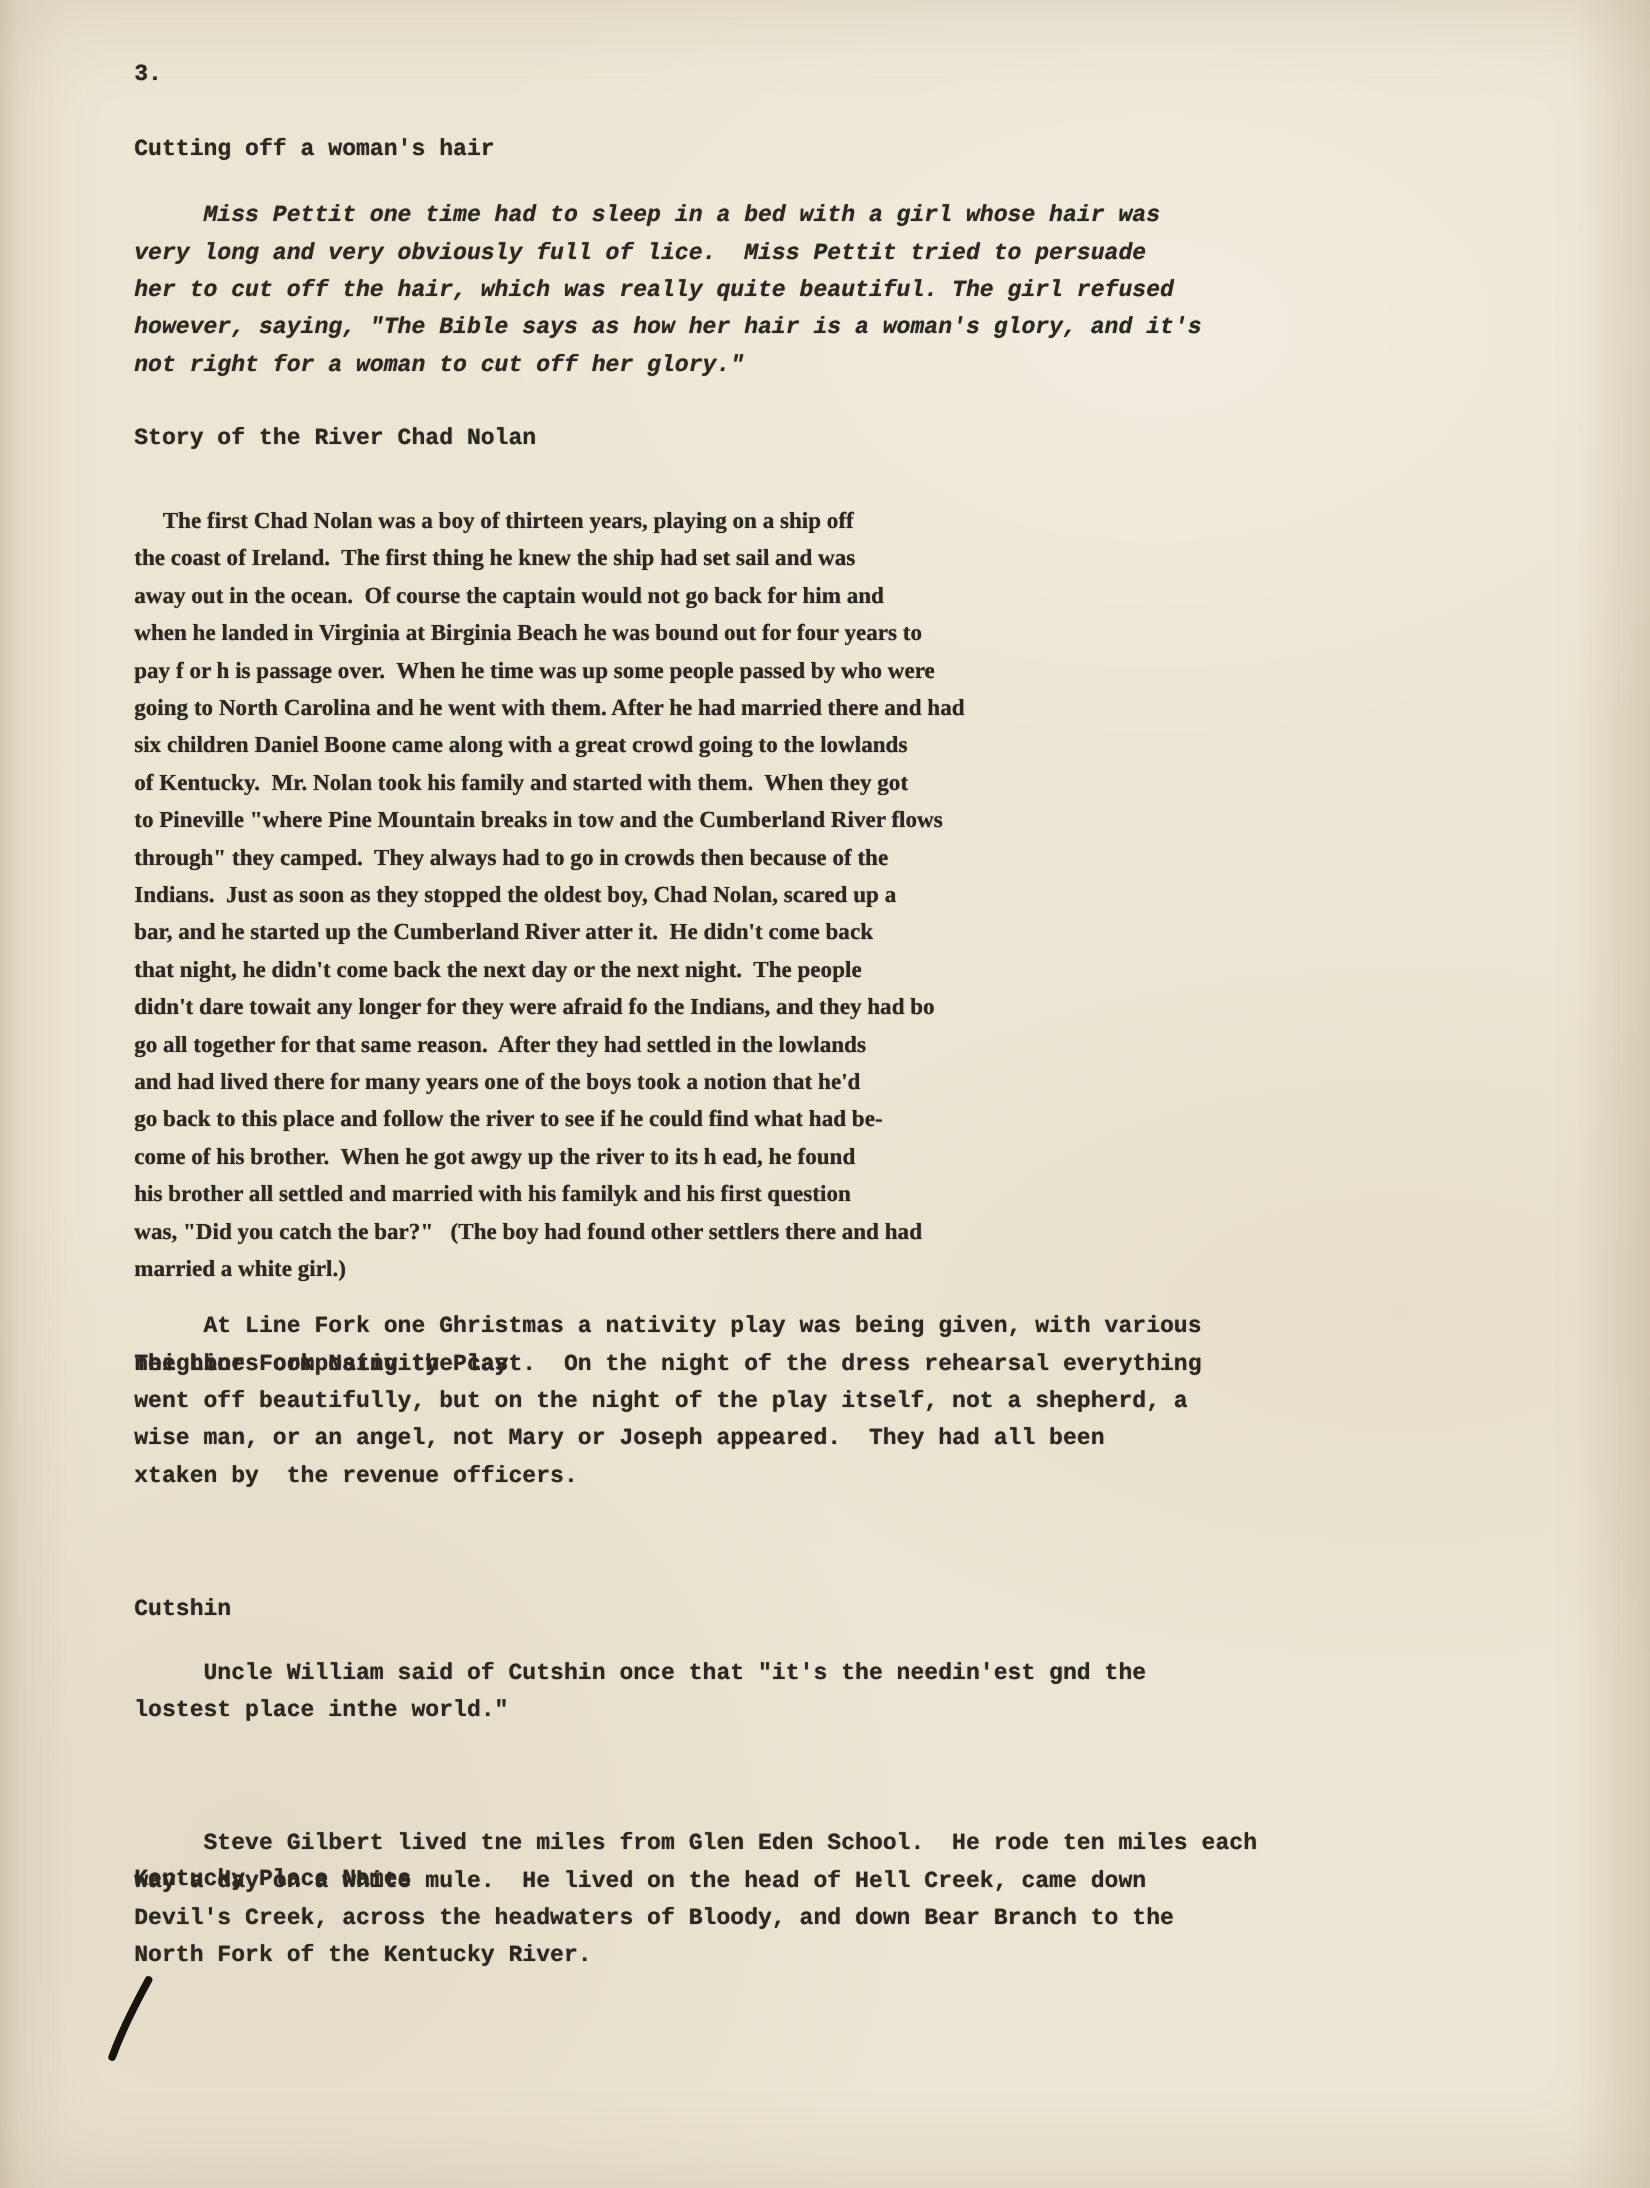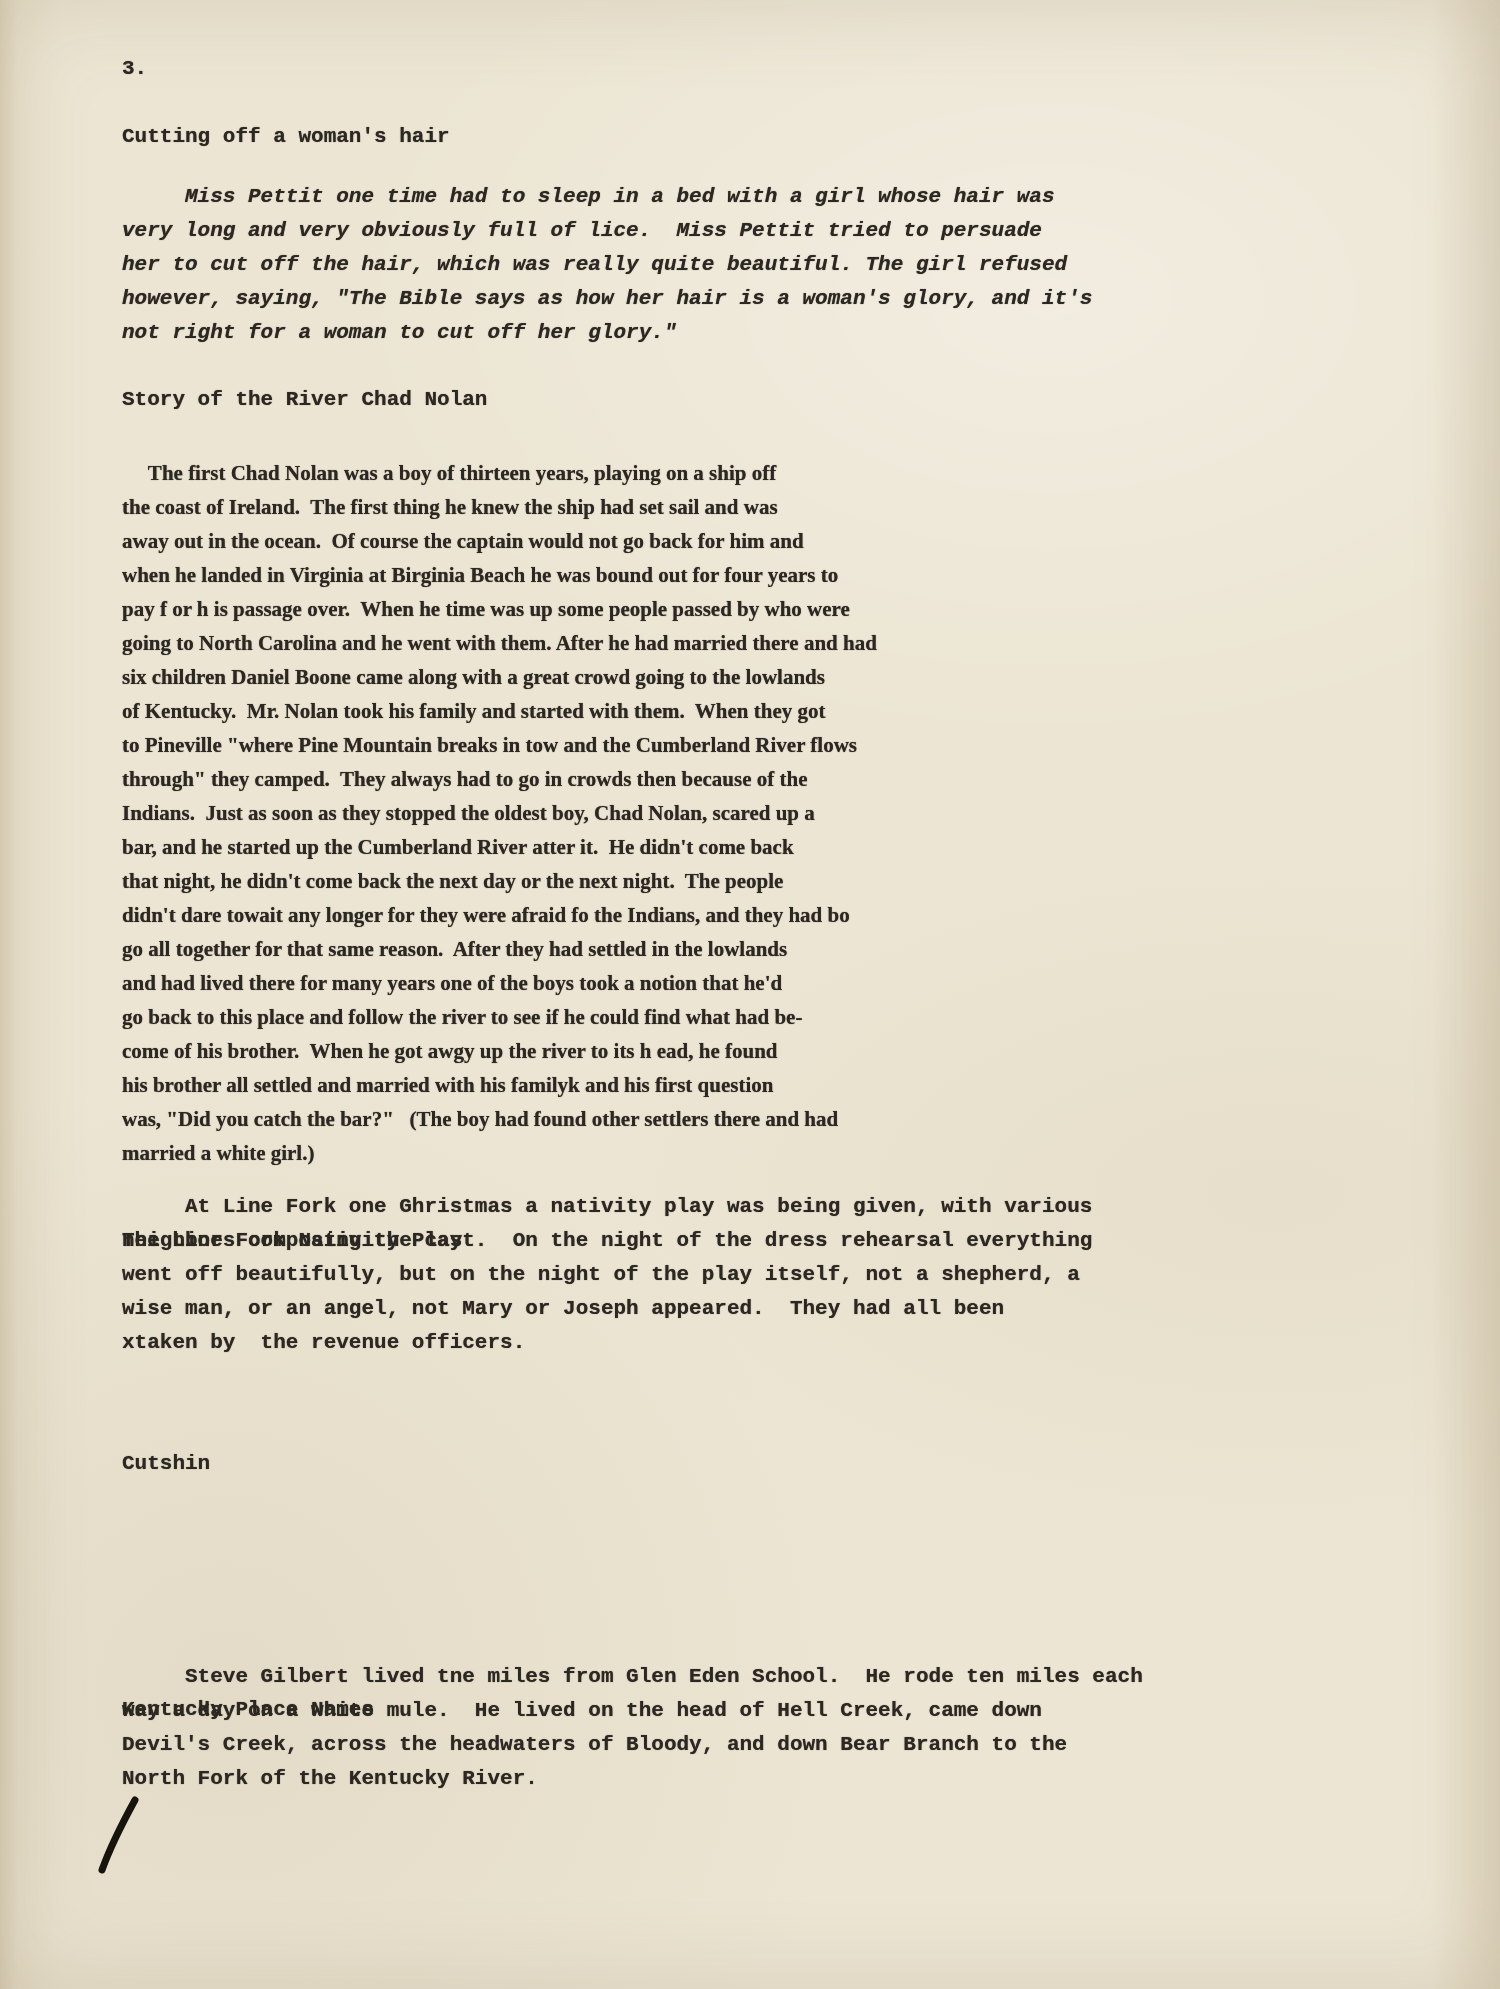--- a/index.html
+++ b/index.html
@@ -89,20 +89,22 @@
 married a white girl.)</pre>
 
   <div class="ink heading pos-h2">The Line Fork Nativity Play</div>
   <pre class="ink pos-p2">     At Line Fork one Ghristmas a nativity play was being given, with various
 neighbors composing the cast.  On the night of the dress rehearsal everything
 went off beautifully, but on the night of the play itself, not a shepherd, a
 wise man, or an angel, not Mary or Joseph appeared.  They had all been
 xtaken by  the revenue officers.</pre>
 
   <div class="ink heading pos-h3">Cutshin</div>
+  <pre class="ink pos-p3">     Uncle William said of Cutshin once that "it's the needin'est gnd the
+lostest place inthe world."</pre>
 
   <div class="ink heading pos-h4">Kentucky Place Names</div>
   <pre class="ink pos-p4">     Steve Gilbert lived tne miles from Glen Eden School.  He rode ten miles each
 way a day on a white mule.  He lived on the head of Hell Creek, came down
 Devil's Creek, across the headwaters of Bloody, and down Bear Branch to the
 North Fork of the Kentucky River.</pre>
 
   <svg class="pen-mark" viewBox="0 0 60 90" xmlns="http://www.w3.org/2000/svg">
     <path d="M12 80 Q22 52 45 10" fill="none" stroke="#17130d" stroke-width="7" stroke-linecap="round"></path>
   </svg>

